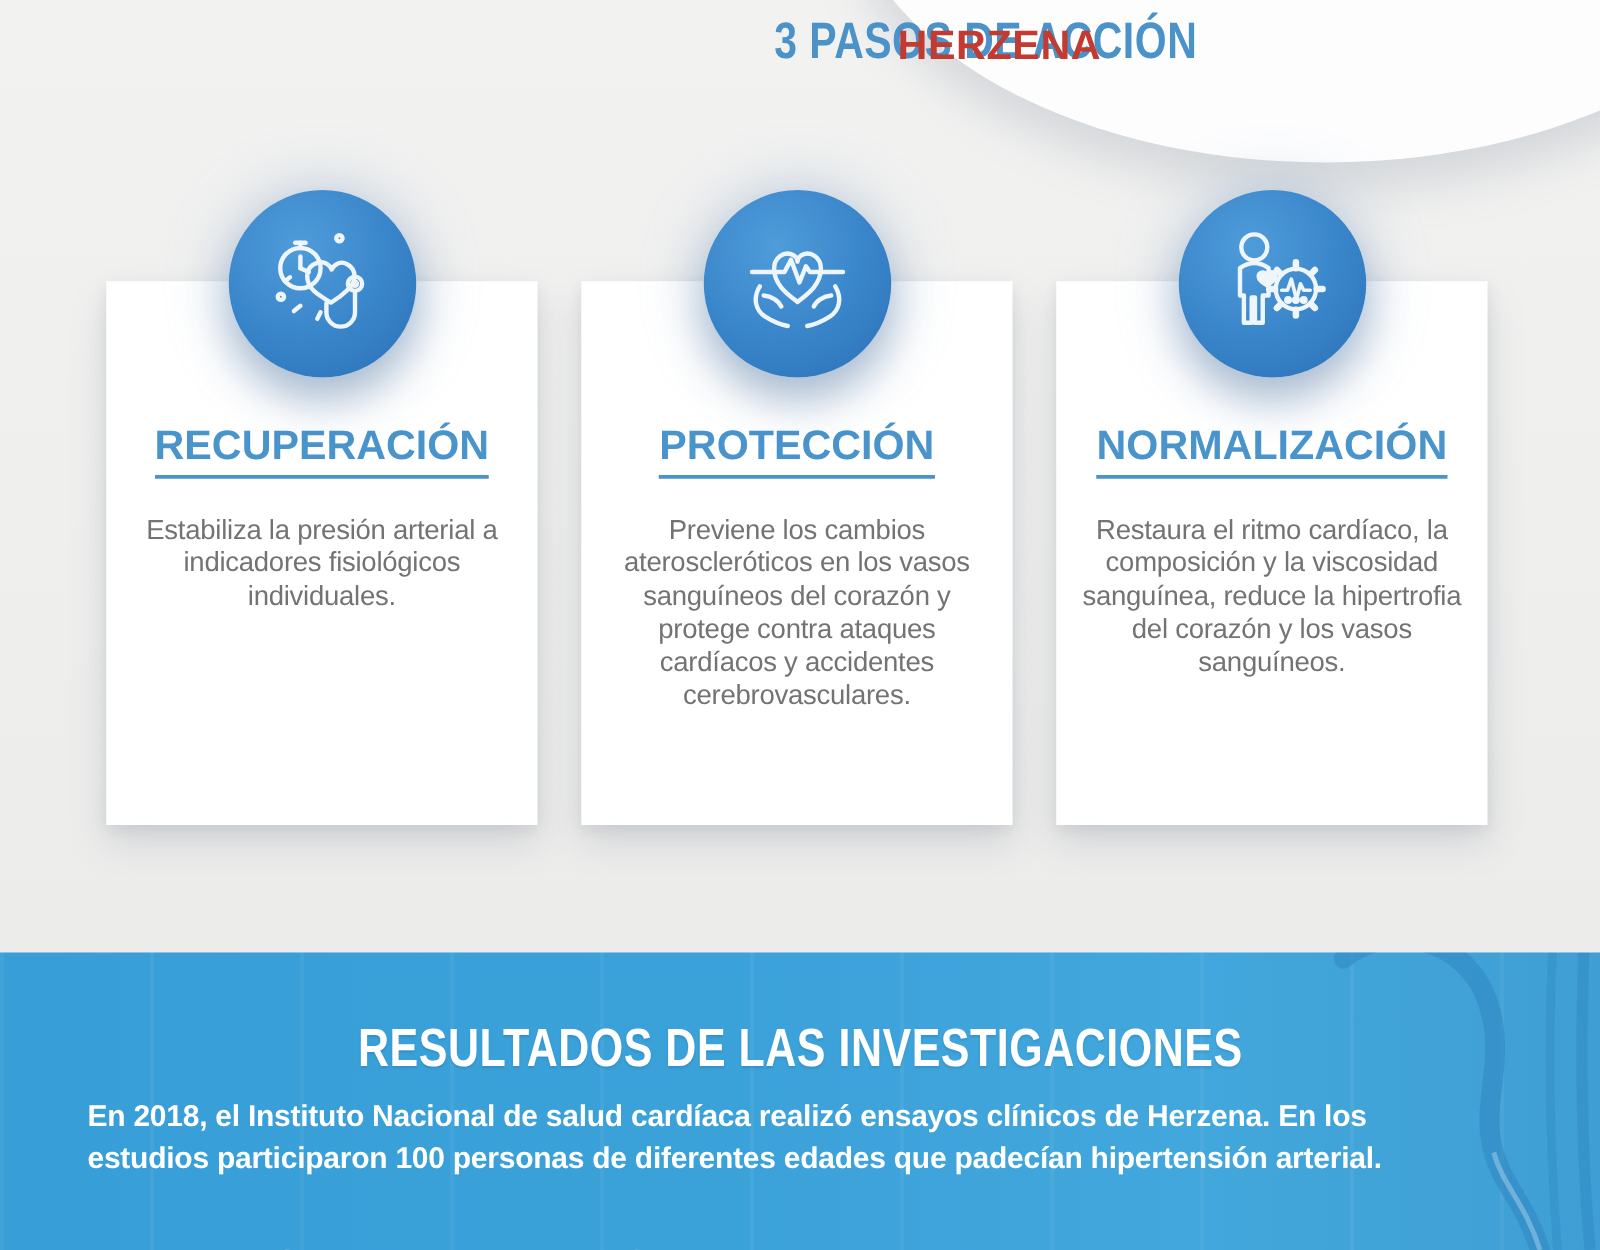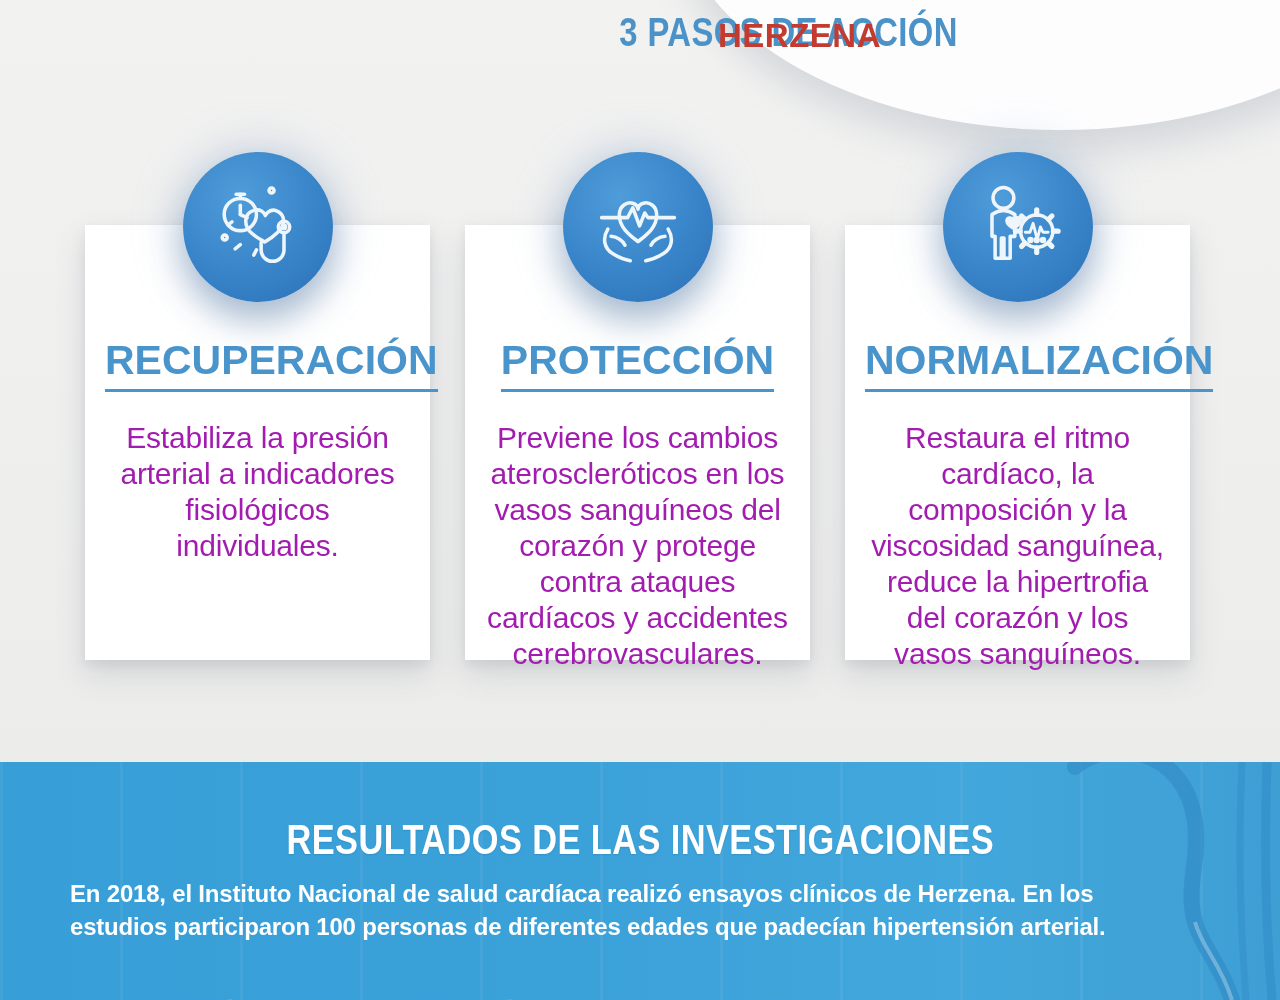--- a/index.html
+++ b/index.html
@@ -48,27 +48,27 @@
   .icon-circle {
     position:absolute; top:-73px; left:50%; transform:translateX(-50%);
     width:150px; height:150px; border-radius:50%;
     background:radial-gradient(circle at 38% 30%, #4f9cda 0%, #3b87cb 48%, #2a70b6 100%);
     box-shadow:0 20px 32px rgba(70,105,150,0.35), 0 0 50px rgba(130,165,205,0.45);
     display:flex; align-items:center; justify-content:center;
   }
   .icon-circle svg { width:104px; height:104px; }
   .step-title {
     display:inline-block;
-    color:#4a94cc; font-size:41px; font-weight:700;
+    color:#4a94cc; font-size:33px; font-weight:700;
     border-bottom:3px solid #4a94cc; padding-bottom:5px;
     margin-top:12px;
   }
   .step-desc {
     margin-top:28px;
-    color:#a21caf; font-size:30px; line-height:1.2;
+    color:#737373; font-size:22px; line-height:1.2;
     letter-spacing:-0.2px;
   }
 
   
   .results {
     position:relative; width:100%; height:292px;
     background:linear-gradient(90deg,#389ed7 0%, #3ba1d9 45%, #42a7dc 75%, #3f9fd4 100%);
     overflow:hidden; color:#ffffff;
   }
   .streaks {

